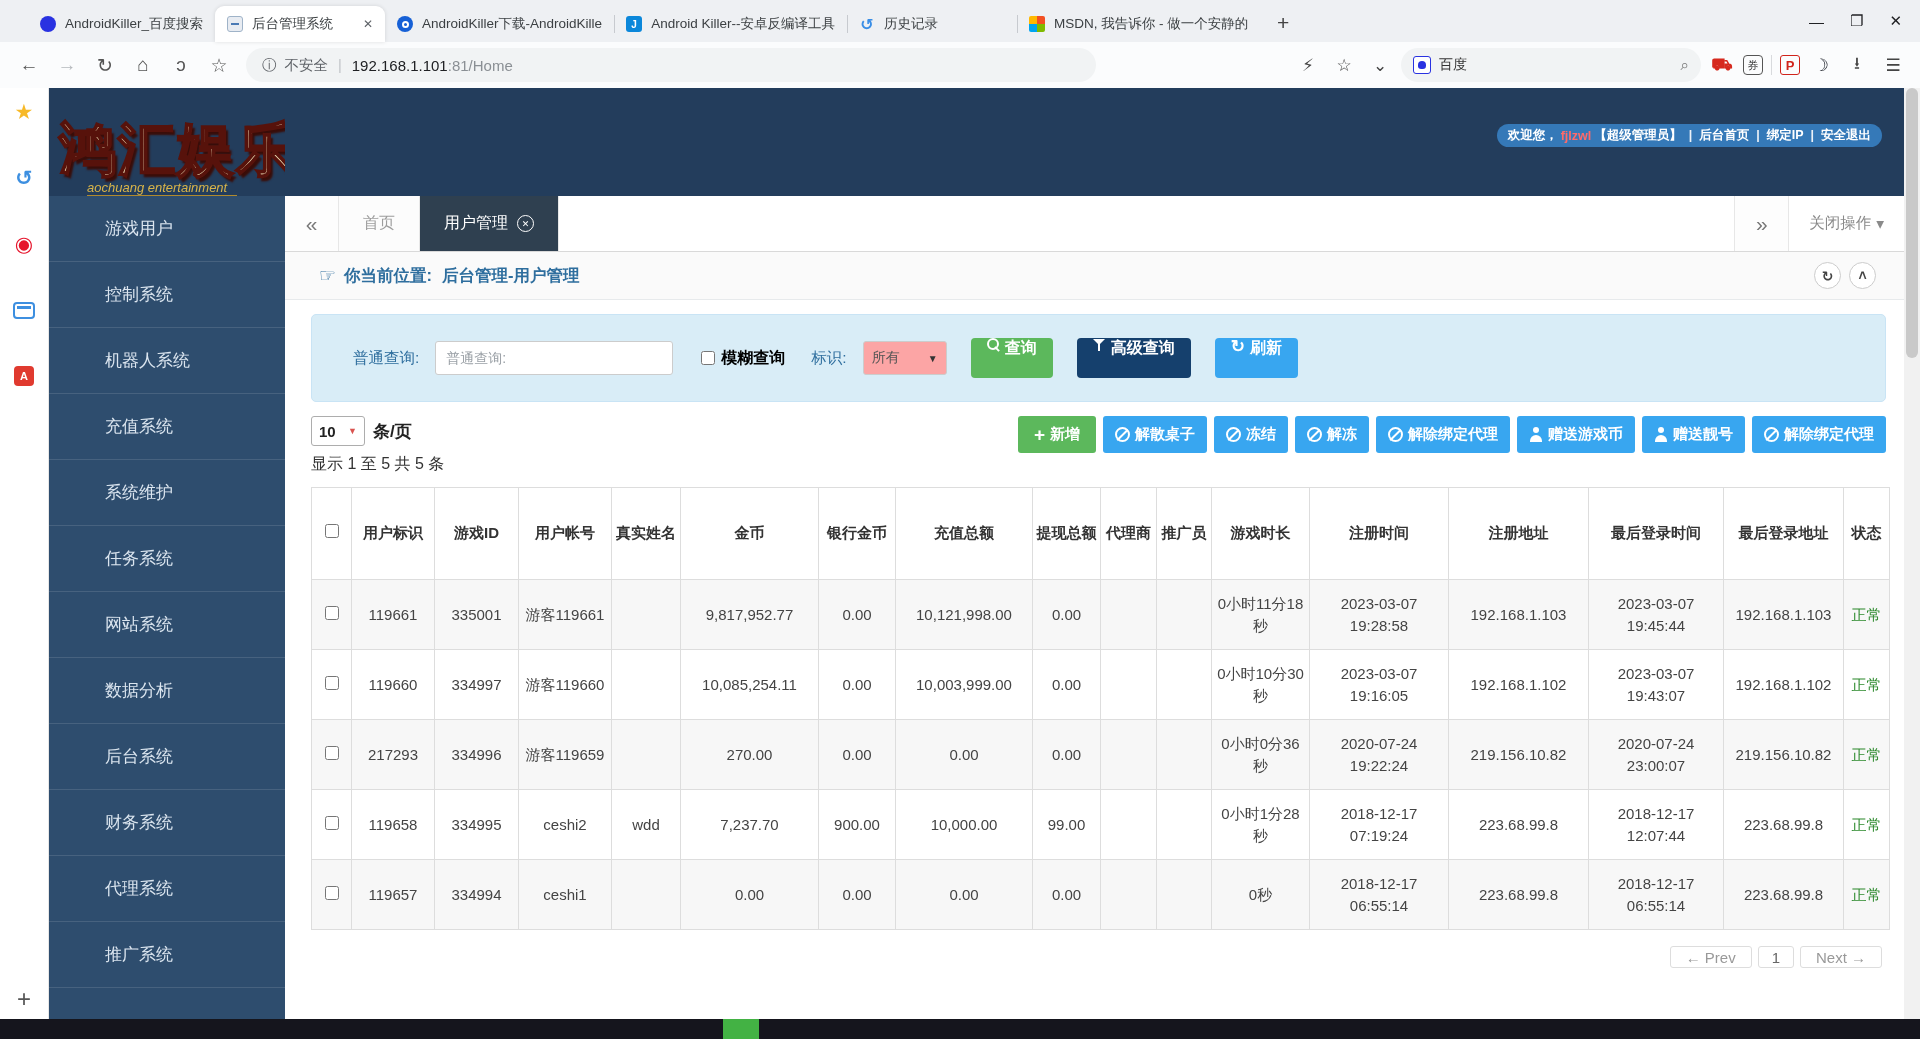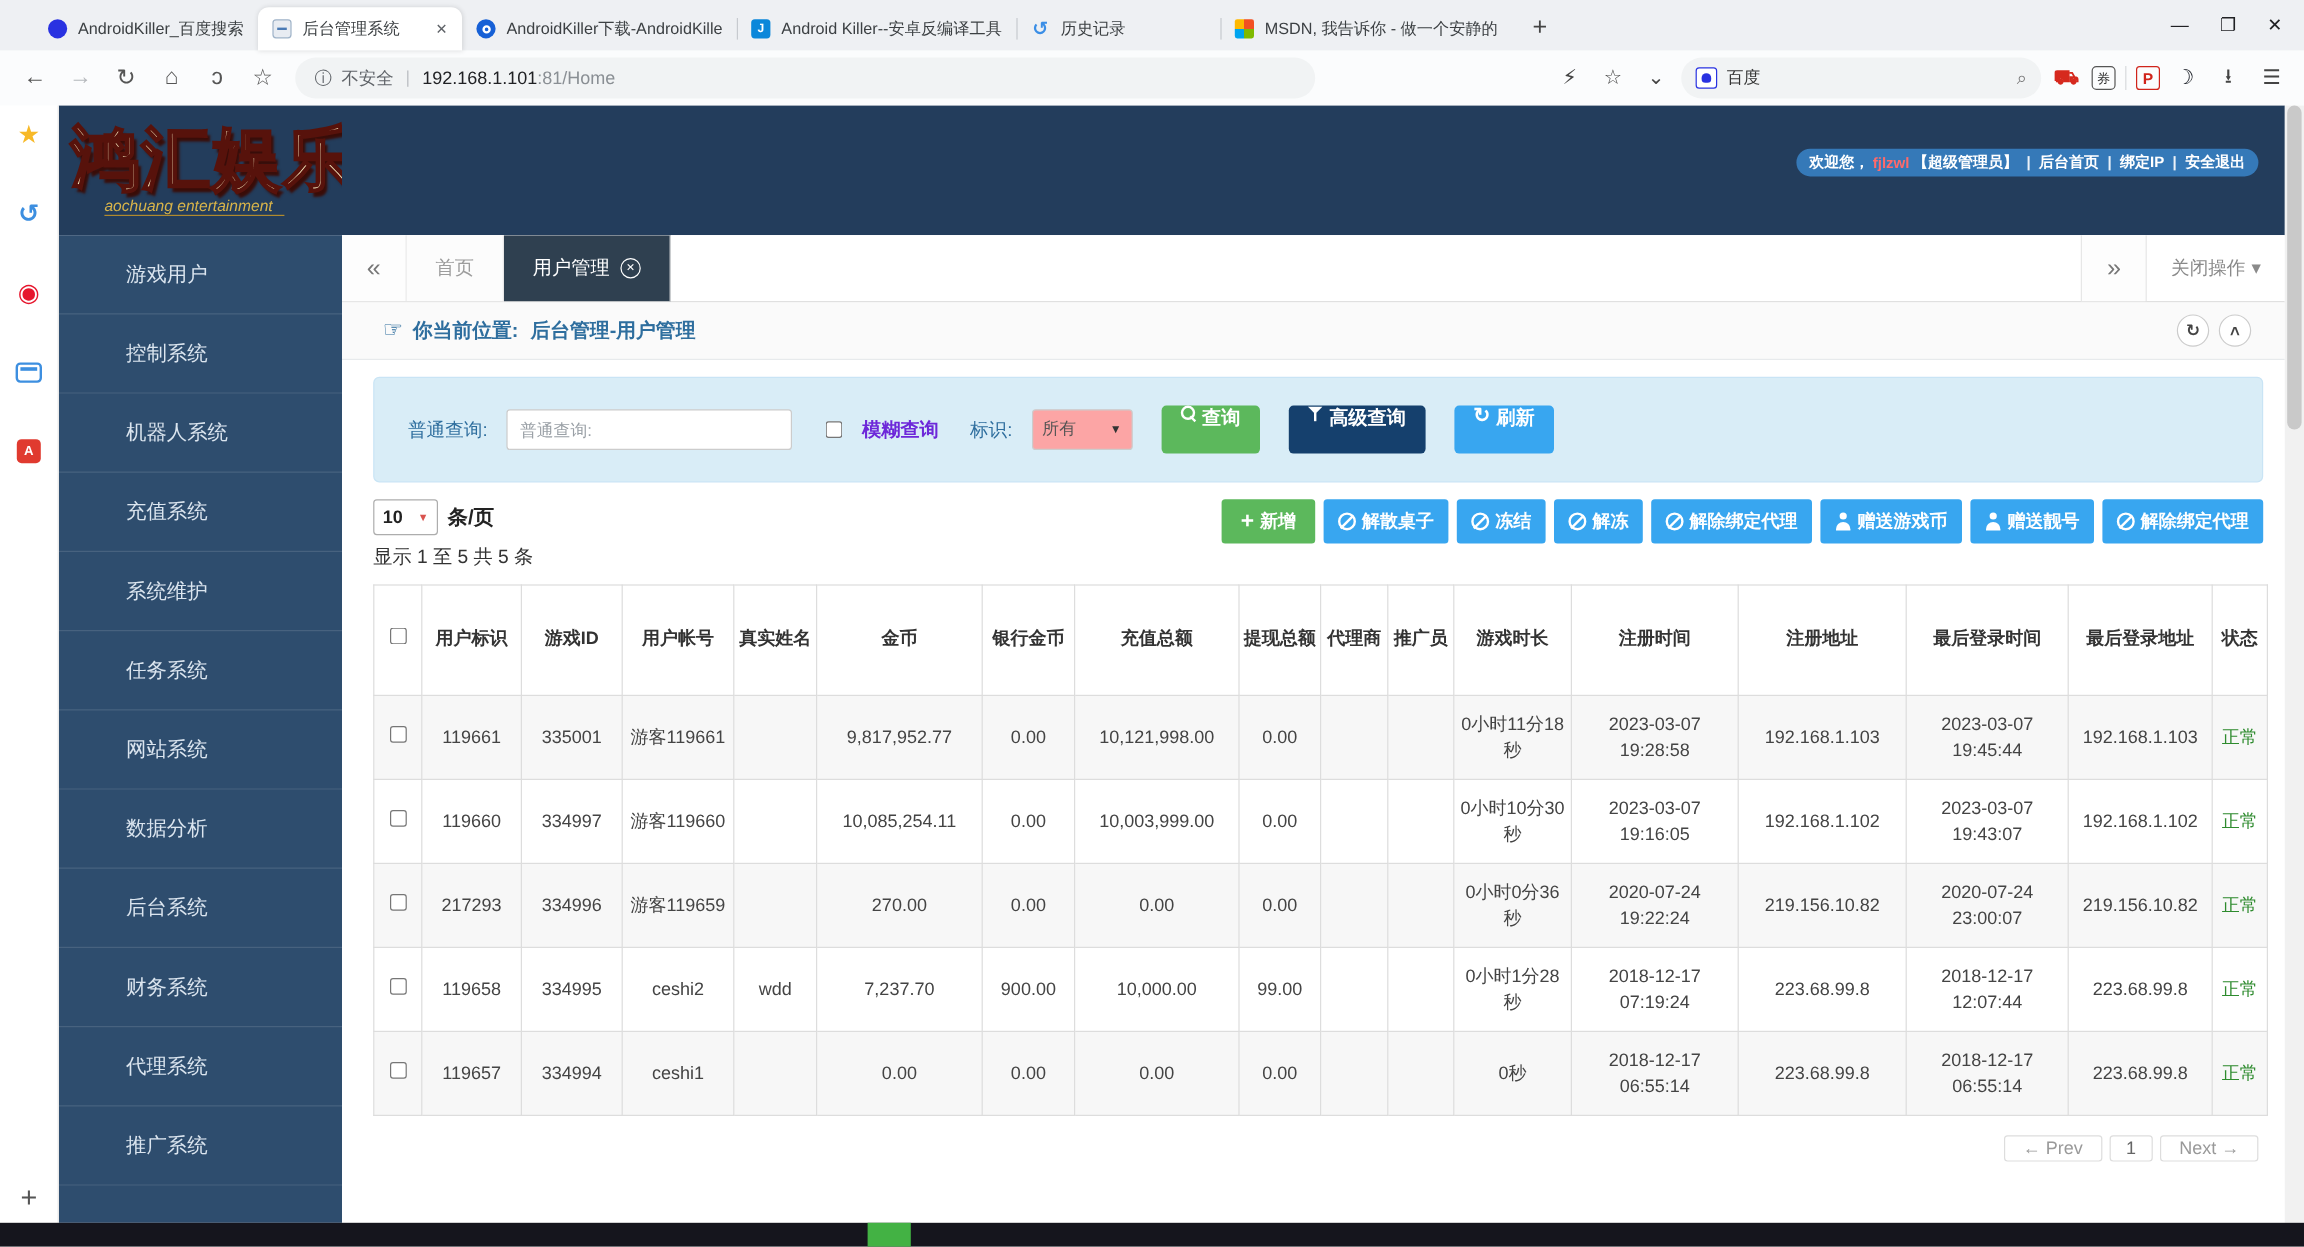--- a/index.html
+++ b/index.html
@@ -69,21 +69,21 @@
   .ls-weibo { color:#e6162d; }
   .ls-card { width:22px; height:17px; border:2px solid #3d8fe0; border-radius:4px; position:relative; }
   .ls-card::before { content:""; position:absolute; top:2px; left:2px; right:2px; height:3px; background:#3d8fe0; }
   .ls-red { width:20px; height:20px; background:#e03a2f; border-radius:4px; color:#fff; font-size:11px;
             display:flex; align-items:center; justify-content:center; font-weight:bold; }
   .ls-plus { margin-top:auto; margin-bottom:8px; color:#555; font-size:24px; }
 
   
   .page { position:absolute; left:49px; top:88px; right:16px; bottom:20px; background:#fff; }
   .siteheader { height:108px; background:#233d5c; position:relative; }
-  .logo { width:236px; height:108px; display:flex; flex-direction:column; justify-content:center;
+  .logo { width:236px; height:108px; display:flex; flex-direction:column; justify-content:flex-end;
           padding-left:10px; overflow:hidden; }
   .logo .zh { font-size:57px; font-weight:bold; color:#f7ecc0; letter-spacing:2px; line-height:1;
               -webkit-text-stroke:2px #57120b; text-shadow:3px 4px 2px #3a0d08; white-space:nowrap; }
   .logo .en { font-size:13px; font-style:italic; color:#d8b44a; margin:2px 0 0 28px;
               border-bottom:1px solid #b08a2e; width:150px; white-space:nowrap; }
   .welcome { position:absolute; right:22px; top:36px; height:23px; background:#3579b8; border-radius:12px;
              display:flex; align-items:center; padding:0 11px; color:#fff; font-size:12.5px; font-weight:bold;
              white-space:nowrap; }
   .welcome .usr { color:#ff6a6a; margin:0 3px; }
   .welcome .sep { margin:0 7px; color:#fff; opacity:.9; }
@@ -109,27 +109,27 @@
 
   .breadcrumb { height:48px; background:#fafafa; border-bottom:1px solid #e7eaec; display:flex;
                 align-items:center; padding-left:34px; font-size:16.5px; font-weight:bold; color:#2e6e9e; }
   .breadcrumb .hand { font-size:19px; margin-right:8px; font-weight:normal; }
   .bc-tools { margin-left:auto; margin-right:28px; display:flex; gap:8px; }
   .roundbtn { width:27px; height:27px; border:1px solid #ccc; border-radius:50%; background:#fff;
               display:flex; align-items:center; justify-content:center; color:#444; font-size:14px; cursor:pointer; }
 
   .content { flex:1; padding:14px 18px 0 26px; overflow:hidden; position:relative; }
   .searchpanel { height:88px; background:#d9edf7; border:1px solid #c9e4f5; border-radius:5px;
-                 display:flex; align-items:center; padding-left:28px; }
+                 display:flex; align-items:center; padding-left:41px; }
   .slabel { font-size:15.5px; color:#2e6e9e; }
   .sinput { width:238px; height:34px; border:1px solid #ccc; border-radius:3px; margin-left:16px;
             padding:0 10px; font-size:14px; color:#333; background:#fff; outline:none; }
   .sinput::placeholder { color:#9aa0a6; }
   .fuzzybox { width:14px; height:14px; margin-left:28px; }
-  .fuzzylab { font-size:16px; font-weight:bold; color:#6d28d9; margin-left:16px; }
+  .fuzzylab { font-size:16px; font-weight:bold; color:#000000; margin-left:6px; }
   .flaglab { margin-left:26px; }
   .sselect { width:84px; height:34px; border:1px solid #ccc; border-radius:3px; background:#fca5a5; margin-left:16px;
              display:flex; align-items:center; justify-content:space-between; padding:0 8px; font-size:14px;
              color:#555; cursor:pointer; }
   .sselect .car { font-size:10px; color:#333; }
   .btn { height:40px; border-radius:4px; border:none; color:#fff; font-size:16px; font-weight:bold;
          display:flex; align-items:flex-start; padding:0 16px; cursor:pointer; gap:5px;
          font-family:Liberation Serif, serif; }
   .btn-query { background:#5cb85c; margin-left:24px; }
   .btn-adv { background:#15406d; margin-left:24px; }

